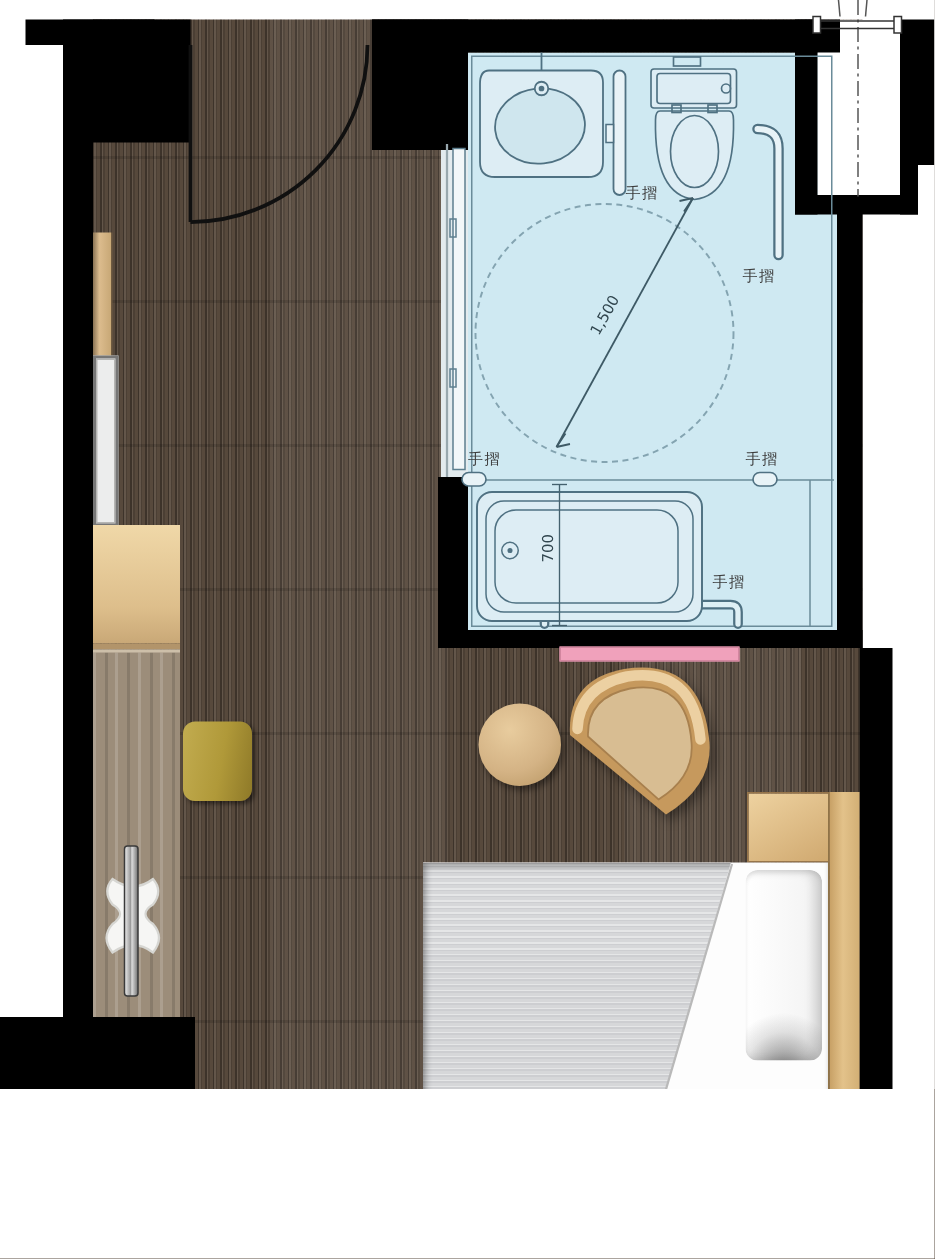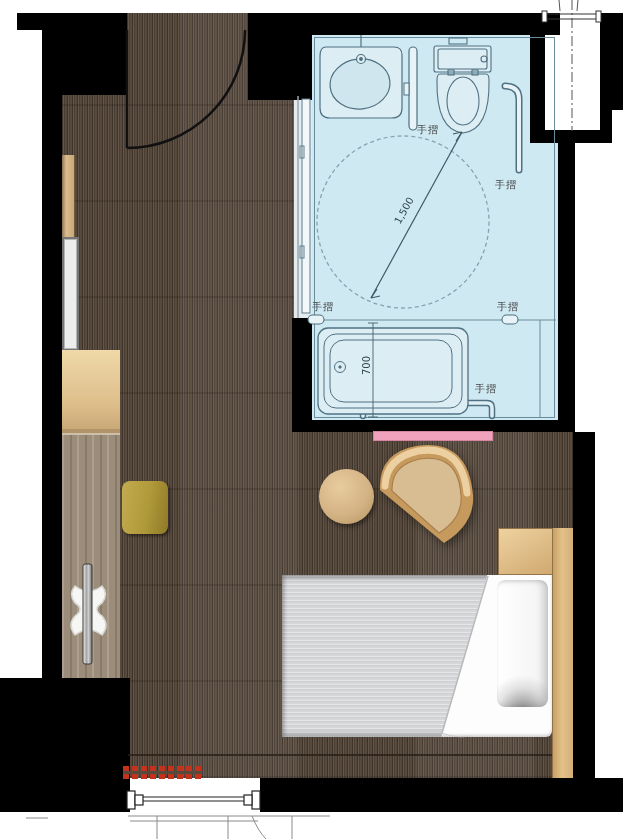--- a/index.html
+++ b/index.html
@@ -1,16 +1,16 @@
 <!DOCTYPE html>
 <html><head>
 <meta charset="utf-8">
 <style>
   html,body{margin:0;padding:0;background:#fff;}
-  .page{position:relative;width:623px;height:839px;background:#fff;overflow:hidden;
+  .page{position:relative;width:623px;height:726px;background:#fff;overflow:hidden;
         font-family:"DejaVu Sans","Liberation Sans",sans-serif;}
   .abs{position:absolute;}
   
   .carpet{
     left:62px;top:13px;width:513px;height:765px;
     background-color:#57493c;
     background-image:
       repeating-linear-gradient(0deg, rgba(0,0,0,.13) 0 2px, transparent 2px 96px),
       repeating-linear-gradient(90deg, transparent 0 118px, rgba(255,255,255,.05) 118px 236px),
       repeating-linear-gradient(90deg, rgba(0,0,0,.30) 0 1px, rgba(255,255,255,.07) 1px 2px, rgba(0,0,0,.14) 2px 3px, transparent 3px 5px);

